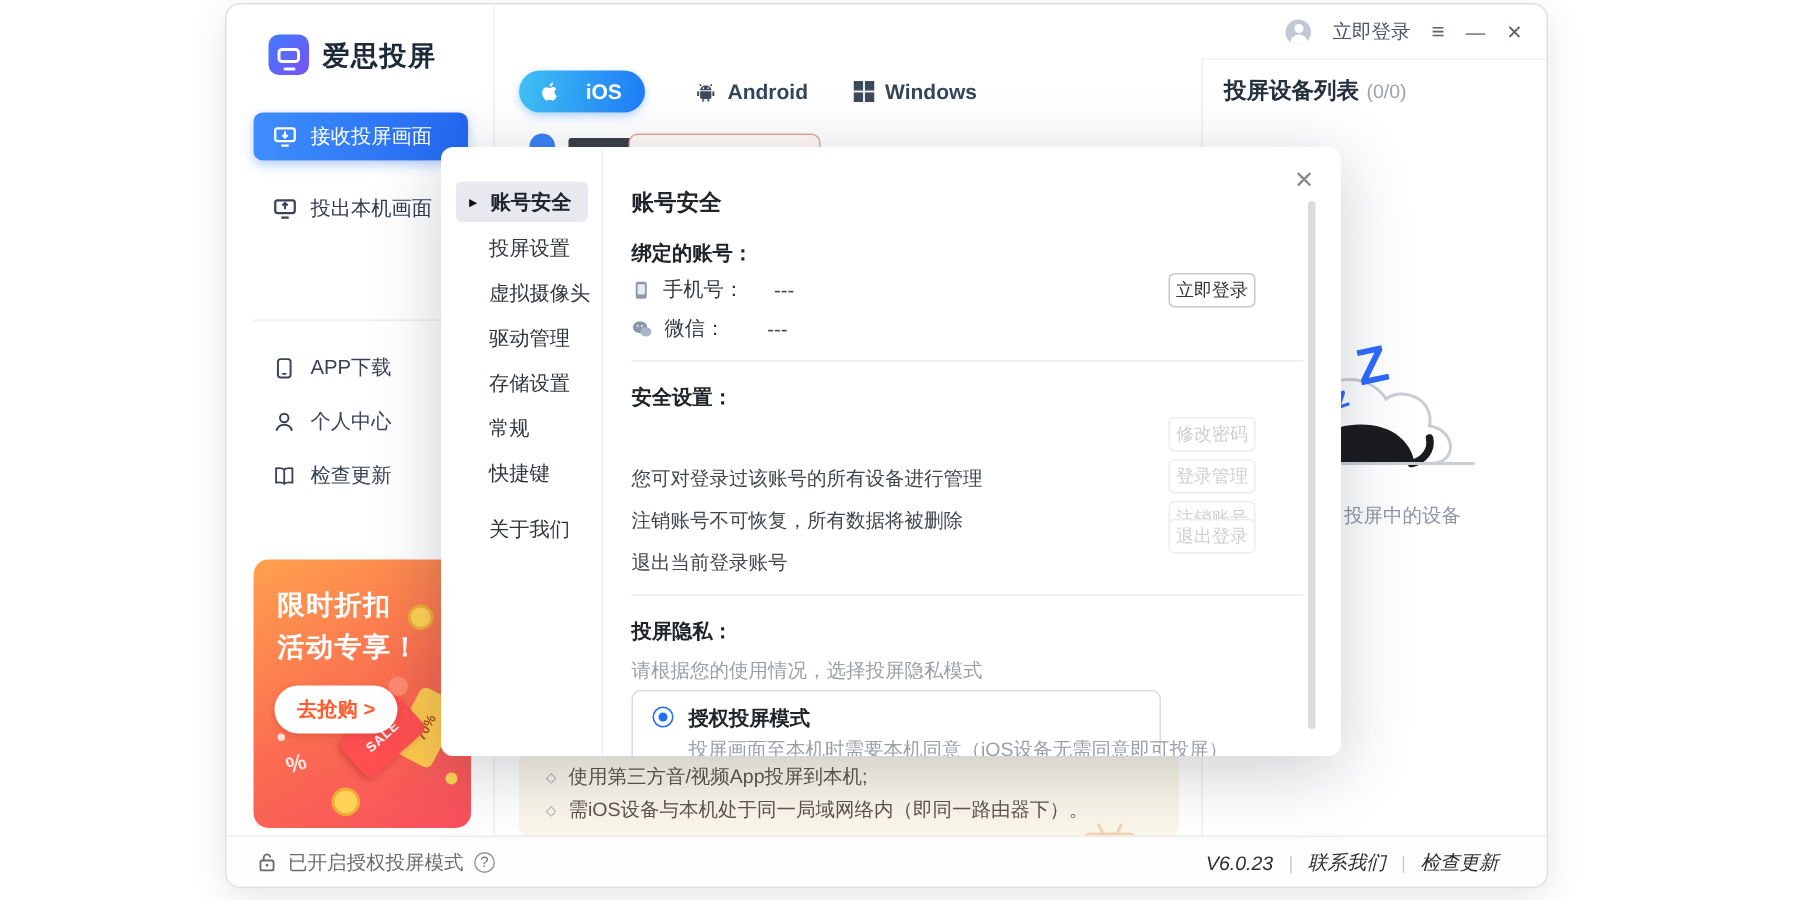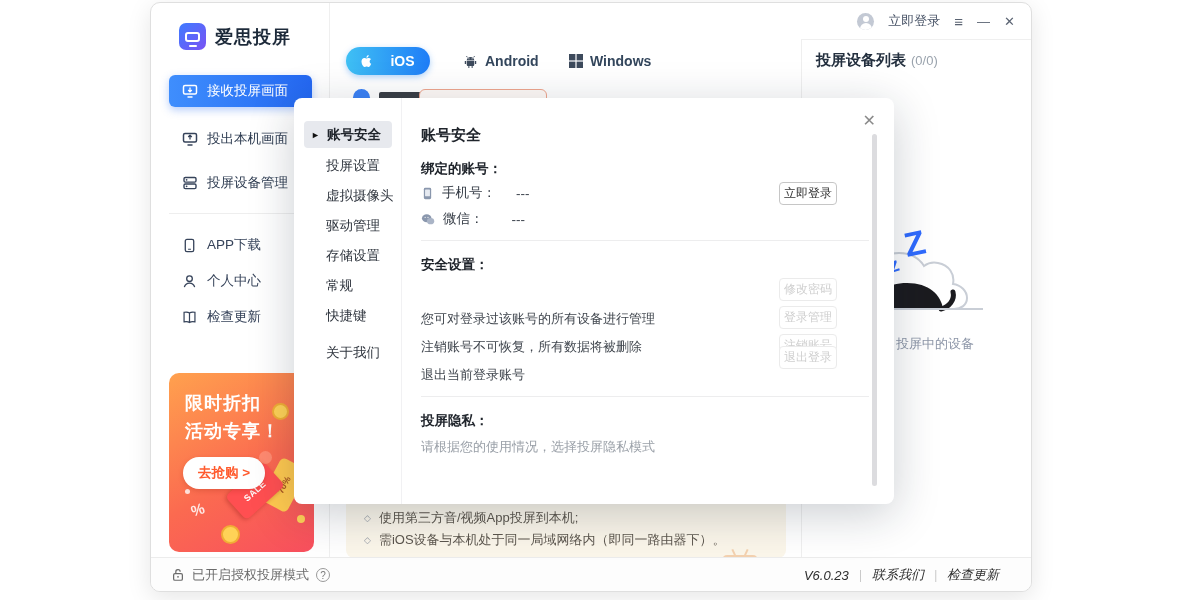--- a/index.html
+++ b/index.html
@@ -142,29 +142,20 @@
       <span>接收投屏画面</span>
     </div>
     <div class="nav-item" style="top:120px;">
       <svg width="16" height="16" viewBox="0 0 16 16">
           <rect x="1.5" y="2.5" width="13" height="8.5" rx="1.5" fill="none" stroke="#36435a" stroke-width="1.5"></rect>
           <path d="M8 8.5v-4M6.2 6L8 4.2 9.8 6" stroke="#36435a" stroke-width="1.3" fill="none"></path>
           <path d="M5.5 14h5" stroke="#36435a" stroke-width="1.5"></path>
         </svg>
       <span>投出本机画面</span>
     </div>
-    <div class="nav-item" style="top:164px;">
-      <svg width="16" height="16" viewBox="0 0 16 16">
-          <rect x="2" y="2.5" width="12" height="4.6" rx="1.3" fill="none" stroke="#36435a" stroke-width="1.4"></rect>
-          <rect x="2" y="9" width="12" height="4.6" rx="1.3" fill="none" stroke="#36435a" stroke-width="1.4"></rect>
-          <circle cx="4.6" cy="4.8" r="0.9" fill="#36435a"></circle>
-          <circle cx="4.6" cy="11.3" r="0.9" fill="#36435a"></circle>
-        </svg>
-      <span>投屏设备管理</span>
-    </div>
 
     <div class="nav-sep" style="top:210px;"></div>
 
     <div class="side-item" style="top:228px;">
       <svg width="15" height="15" viewBox="0 0 16 16">
           <rect x="3.5" y="1.5" width="9" height="13" rx="1.8" fill="none" stroke="#36435a" stroke-width="1.4"></rect>
           <path d="M6.5 12h3" stroke="#36435a" stroke-width="1.3"></path>
         </svg>
       <span>APP下载</span>
     </div>
@@ -345,18 +336,23 @@
       <button class="btn-disabled" style="top:236px;">注销账号</button>
 
       <div class="sec-text" style="top:268px;">退出当前登录账号</div>
       <button class="btn-disabled" style="top:248px;">退出登录</button>
 
       <div class="dlg-hr" style="top:298px;"></div>
 
       <div class="dlg-sub" style="top:314px;">投屏隐私：</div>
       <div class="dlg-hint">请根据您的使用情况，选择投屏隐私模式</div>
 
+      <div class="privacy-box">
+        <div class="radio"></div>
+        <div class="privacy-title">授权投屏模式</div>
+        <div class="privacy-desc">投屏画面至本机时需要本机同意（iOS设备无需同意即可投屏）</div>
+      </div>
 
       <div class="dlg-scroll"></div>
     </div>
 
   </div>
 </div>
 
 </body></html>

